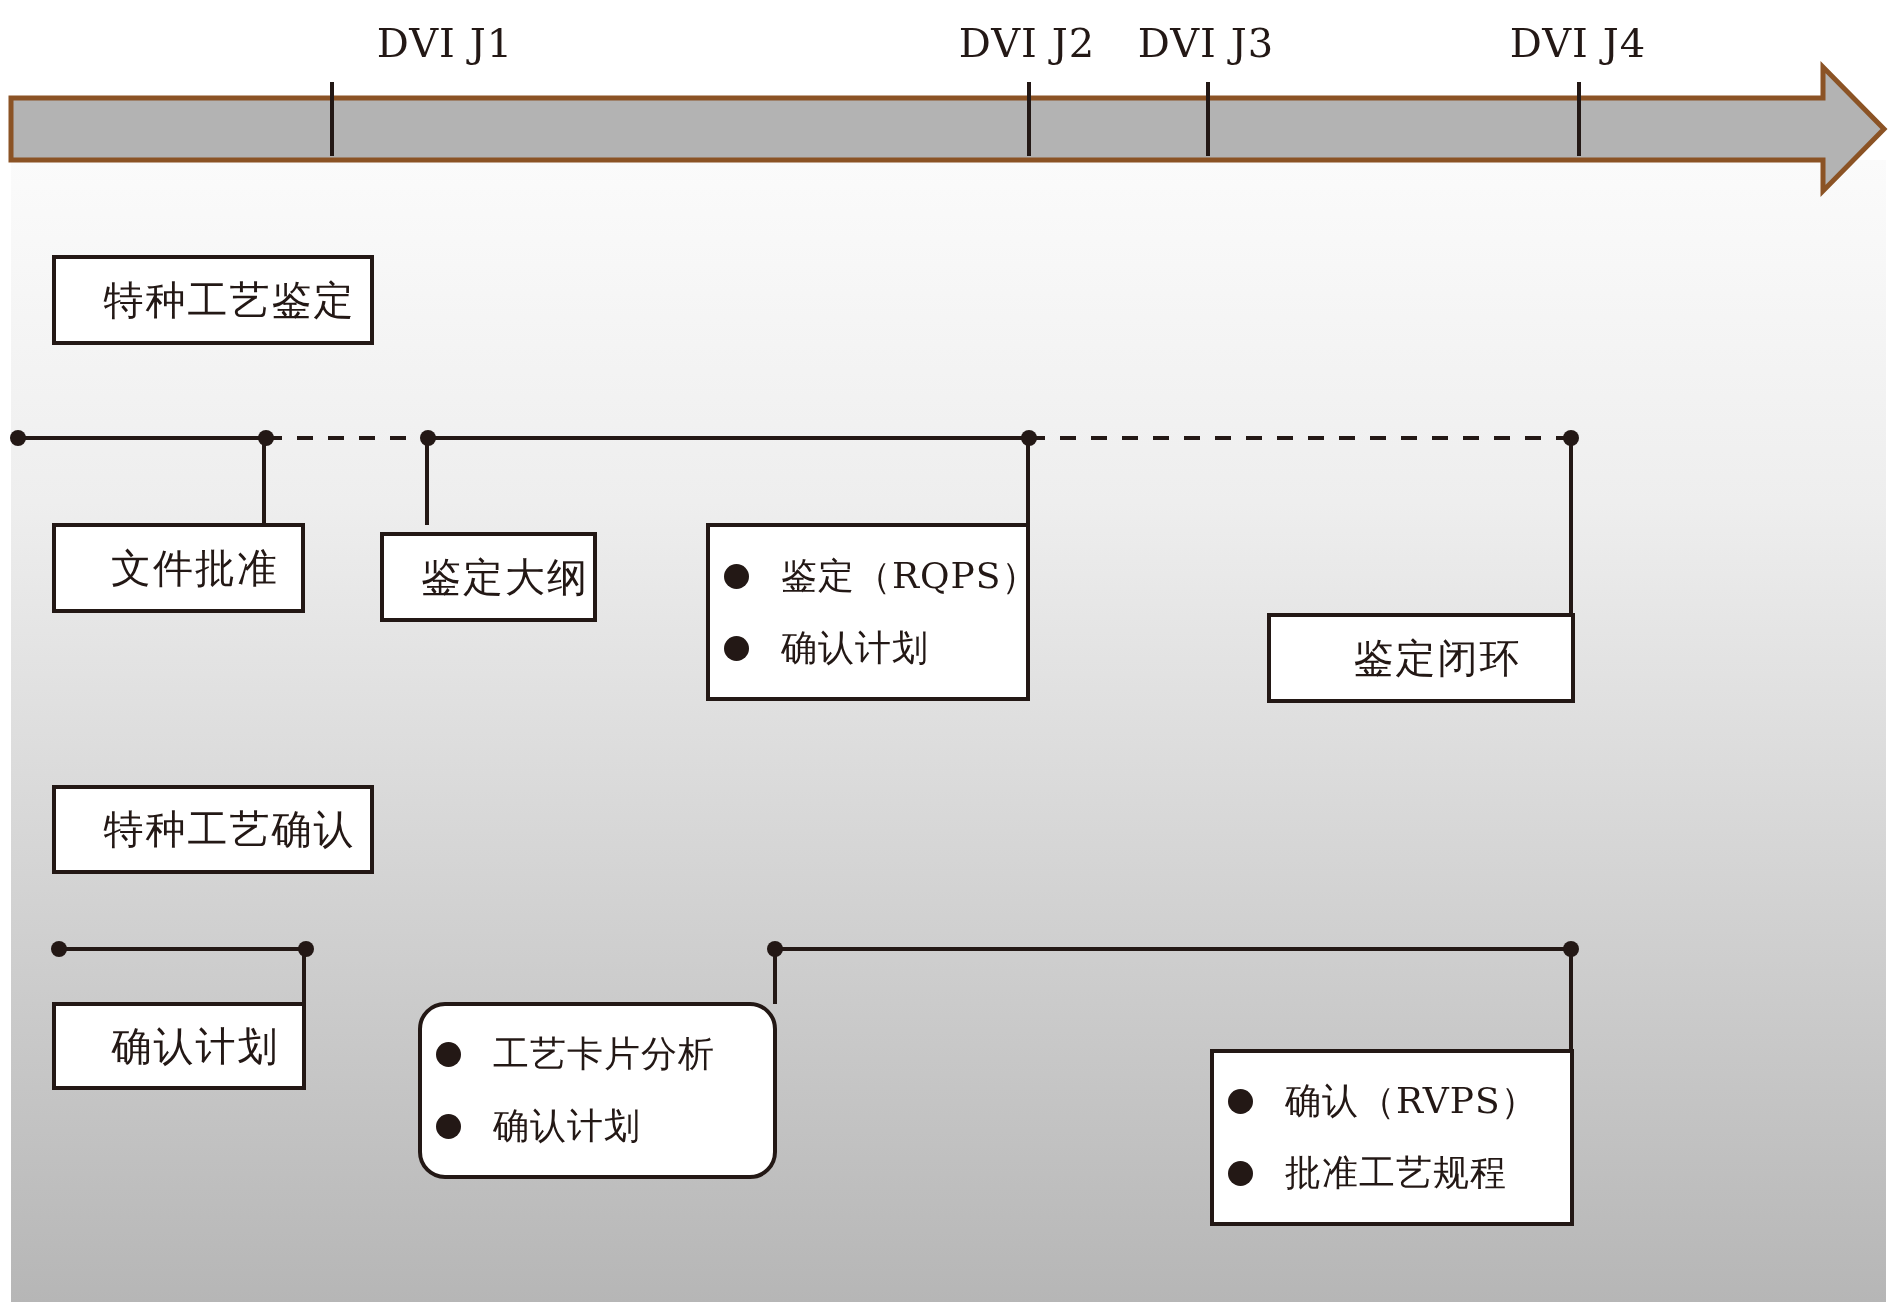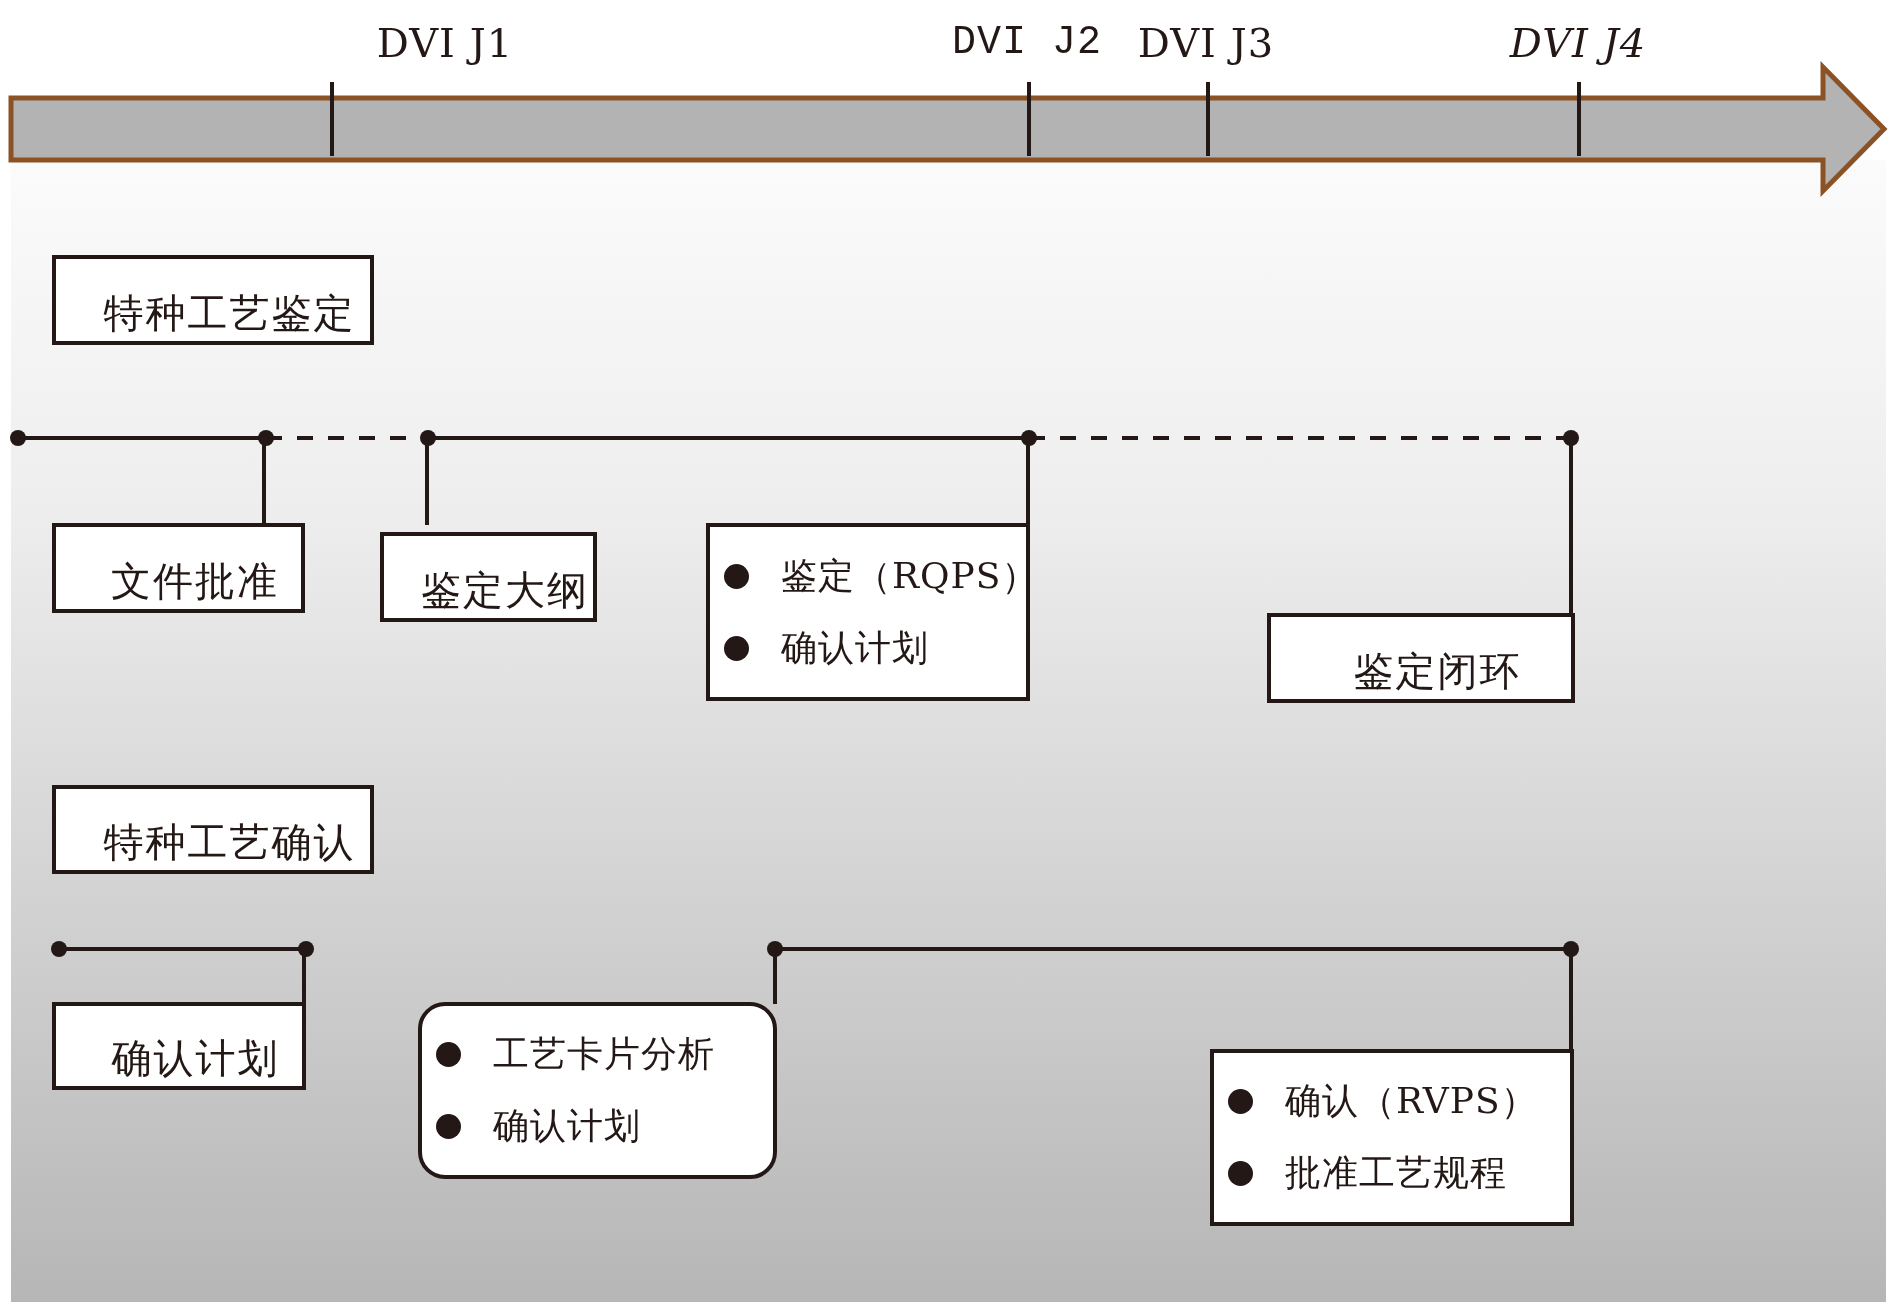--- a/index.html
+++ b/index.html
@@ -3,21 +3,21 @@
 <meta charset="utf-8">
 <style>
   html, body { margin: 0; padding: 0; background: #ffffff; }
   body { width: 1896px; height: 1313px; position: relative; overflow: hidden;
          font-family: "DejaVu Serif", "Liberation Serif", serif; color: #231815; }
   #stage { position: absolute; left: 0; top: 0; width: 1896px; height: 1313px; }
   .bg-panel { position: absolute; left: 11px; top: 160px; width: 1875px; height: 1142px;
               background: linear-gradient(to bottom, #fbfbfb 0%, #eeeeee 30%, #d6d6d6 60%, #b6b6b6 100%); }
   svg.overlay { position: absolute; left: 0; top: 0; }
   .box { position: absolute; background: #ffffff; border: 4px solid #231815; box-sizing: border-box; }
-  .box.single { display: flex; align-items: flex-end; justify-content: center;
+  .box.single { display: flex; align-items: center; justify-content: center;
                 font-size: 40px; letter-spacing: 2px; padding-left: 33px; }
   .box.list { display: flex; flex-direction: column; justify-content: center; padding-left: 14px; }
   .box.list .li { display: flex; align-items: center; font-size: 36px; height: 72px; letter-spacing: 1px; white-space: nowrap; }
   .box.list .li .bullet { width: 25px; height: 25px; border-radius: 50%; background: #231815; margin-right: 32px; flex: none; }
   .ms-label { position: absolute; font-size: 40px; top: 20px; transform: translateX(-50%);
               white-space: nowrap; letter-spacing: 1px; }
   .title-box { font-size: 40px; }
 </style>
 </head>
 <body>
@@ -51,23 +51,23 @@
     <circle cx="59" cy="949" r="8" fill="#231815"></circle>
     <circle cx="306" cy="949" r="8" fill="#231815"></circle>
     <circle cx="775" cy="949" r="8" fill="#231815"></circle>
     <circle cx="1571" cy="949" r="8" fill="#231815"></circle>
     <line x1="304" y1="949" x2="304" y2="1004" stroke="#231815" stroke-width="4"></line>
     <line x1="775" y1="949" x2="775" y2="1004" stroke="#231815" stroke-width="4"></line>
     <line x1="1571" y1="949" x2="1571" y2="1051" stroke="#231815" stroke-width="4"></line>
   </svg>
 
   <div class="ms-label" style="left:445px;">DVI  J1</div>
-  <div class="ms-label" style="left:1027px;font-family:Liberation Mono, monospace;">DVI  J2</div>
+  <div class="ms-label" style="left:1027px;">DVI  J2</div>
   <div class="ms-label" style="left:1206px;">DVI  J3</div>
-  <div class="ms-label" style="left:1578px;font-style:italic;">DVI  J4</div>
+  <div class="ms-label" style="left:1578px;">DVI  J4</div>
 
   <div class="box single title-box" style="left:52px; top:255px; width:322px; height:90px;">
     <span>特种工艺鉴定</span>
   </div>
 
   <div class="box single" style="left:52px; top:523px; width:253px; height:90px;">
     <span>文件批准</span>
   </div>
 
   <div class="box single" style="left:380px; top:532px; width:217px; height:90px;">

